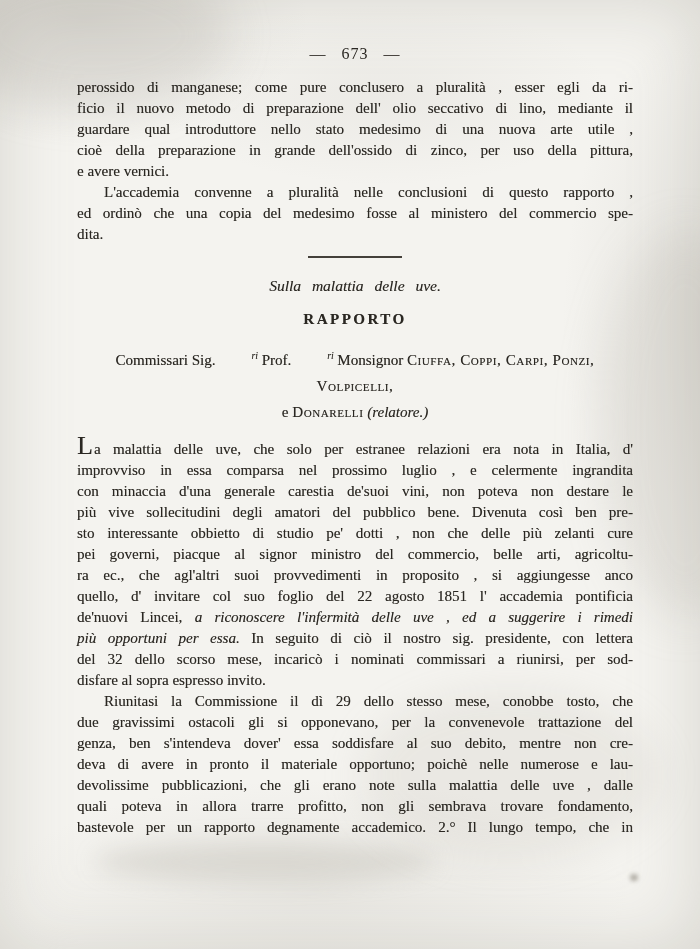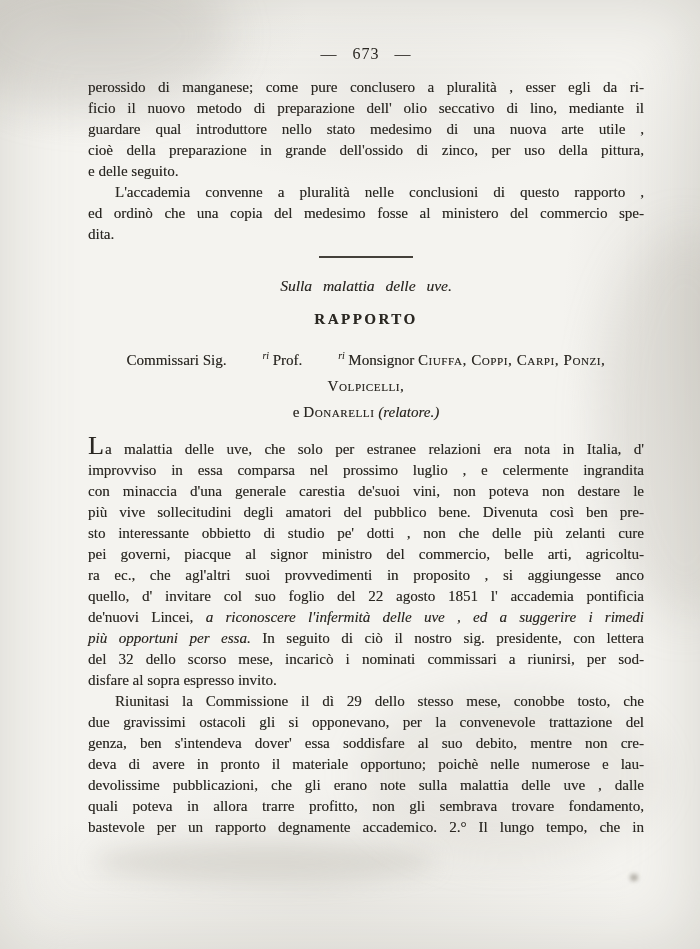--- a/index.html
+++ b/index.html
@@ -18,21 +18,21 @@
     font-family:"Liberation Serif","DejaVu Serif",serif;
     color:#2a2722;
   }
   .smudge{position:absolute;border-radius:50%;pointer-events:none;}
   .s1{left:-50px;top:-40px;width:280px;height:150px;background:rgba(178,175,166,.25);filter:blur(20px);}
   .s2{right:-70px;top:230px;width:170px;height:390px;background:rgba(180,177,168,.22);filter:blur(22px);}
   .s3{left:95px;top:842px;width:340px;height:40px;background:rgba(172,169,159,.28);filter:blur(11px);}
   .s4{left:360px;top:690px;width:300px;height:170px;background:rgba(186,183,174,.18);filter:blur(18px);}
   .s5{left:630px;top:874px;width:8px;height:7px;background:rgba(120,114,102,.55);filter:blur(2px);}
 
-  .inner{position:absolute;left:88px;top:44px;width:556px;}
+  .inner{position:absolute;left:77px;top:44px;width:556px;}
 
   .pagenum{
     text-align:center;font-size:16px;line-height:20px;
     word-spacing:10px;letter-spacing:1px;margin-bottom:13px;
   }
 
   .para{font-size:15px;}
   .line{
     line-height:21px;
     text-align:justify;
@@ -79,21 +79,21 @@
   <div class="smudge s5"></div>
 
   <div class="inner">
     <div class="pagenum">— 673 —</div>
     <div>
         <div class="para">
           <div class="line"><span class="seg">perossido di manganese; come pure conclusero a pluralità , esser egli da ri-</span></div>
           <div class="line"><span class="seg">ficio il nuovo metodo di preparazione dell' olio seccativo di lino, mediante il</span></div>
           <div class="line"><span class="seg">guardare qual introduttore nello stato medesimo di una nuova arte utile ,</span></div>
           <div class="line"><span class="seg">cioè della preparazione in grande dell'ossido di zinco, per uso della pittura,</span></div>
-          <div class="line lastline"><span class="seg">e delle seguito.</span></div>
+          <div class="line lastline"><span class="seg">e avere vernici.</span></div>
         </div>
         <div class="para">
           <div class="line indent"><span class="seg">L'accademia convenne a pluralità nelle conclusioni di questo rapporto ,</span></div>
           <div class="line"><span class="seg">ed ordinò che una copia del medesimo fosse al ministero del commercio spe-</span></div>
           <div class="line lastline"><span class="seg">dita.</span></div>
         </div>
         <div class="rule"></div>
         <div class="h-italic">Sulla malattia delle uve.</div>
         <div class="h-bold">RAPPORTO</div>
         <div class="byline">

